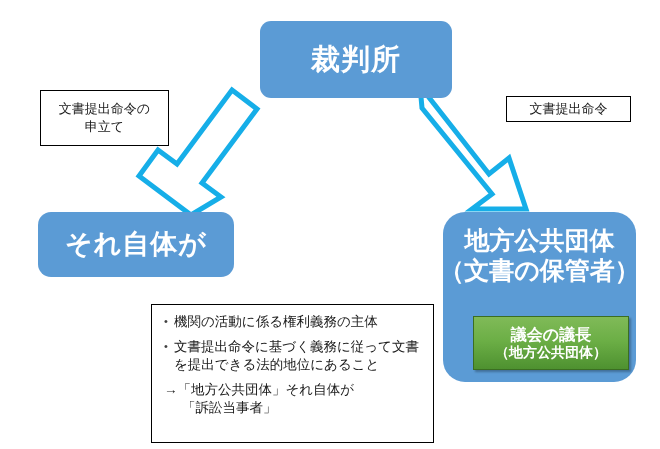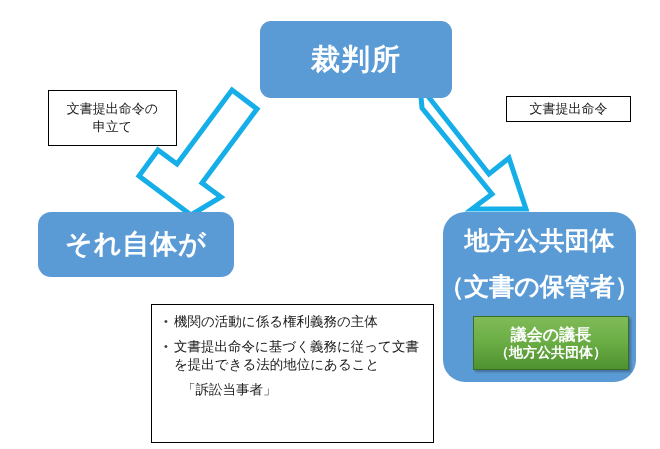--- a/index.html
+++ b/index.html
@@ -55,21 +55,20 @@
 
   #box-localgov {
     left: 443px;
     top: 212px;
     width: 193px;
     height: 170px;
     border-radius: 22px;
     font-size: 25px;
     justify-content: flex-start;
     padding-top: 14px;
-    gap: 16px;
   }
   #box-localgov .lg-line {
     display: block;
     white-space: nowrap;
   }
 
   
   #box-speaker {
     position: absolute;
     left: 473px;
@@ -104,21 +103,20 @@
     justify-content: center;
     text-align: center;
     font-size: 13px;
     line-height: 1.35;
   }
   #label-motion {
     left: 40px;
     top: 90px;
     width: 129px;
     height: 56px;
-    margin-left: 8px;
   }
   #label-order {
     left: 506px;
     top: 96px;
     width: 125px;
     height: 26px;
   }
 
   
   .arrow-svg {
@@ -217,18 +215,19 @@
       <span class="note-bullet">•</span>
       <span class="note-text">機関の活動に係る権利義務の主体</span>
     </div>
 
     <div class="note-item">
       <span class="note-bullet">•</span>
       <span class="note-text">文書提出命令に基づく義務に従って文書を提出できる法的地位にあること</span>
     </div>
 
     <div>
+      <span class="note-arrow-line">→「地方公共団体」それ自体が</span>
       <span class="note-arrow-cont">「訴訟当事者」</span>
     </div>
 
   </div>
 
 </div>
 
 </body></html>

